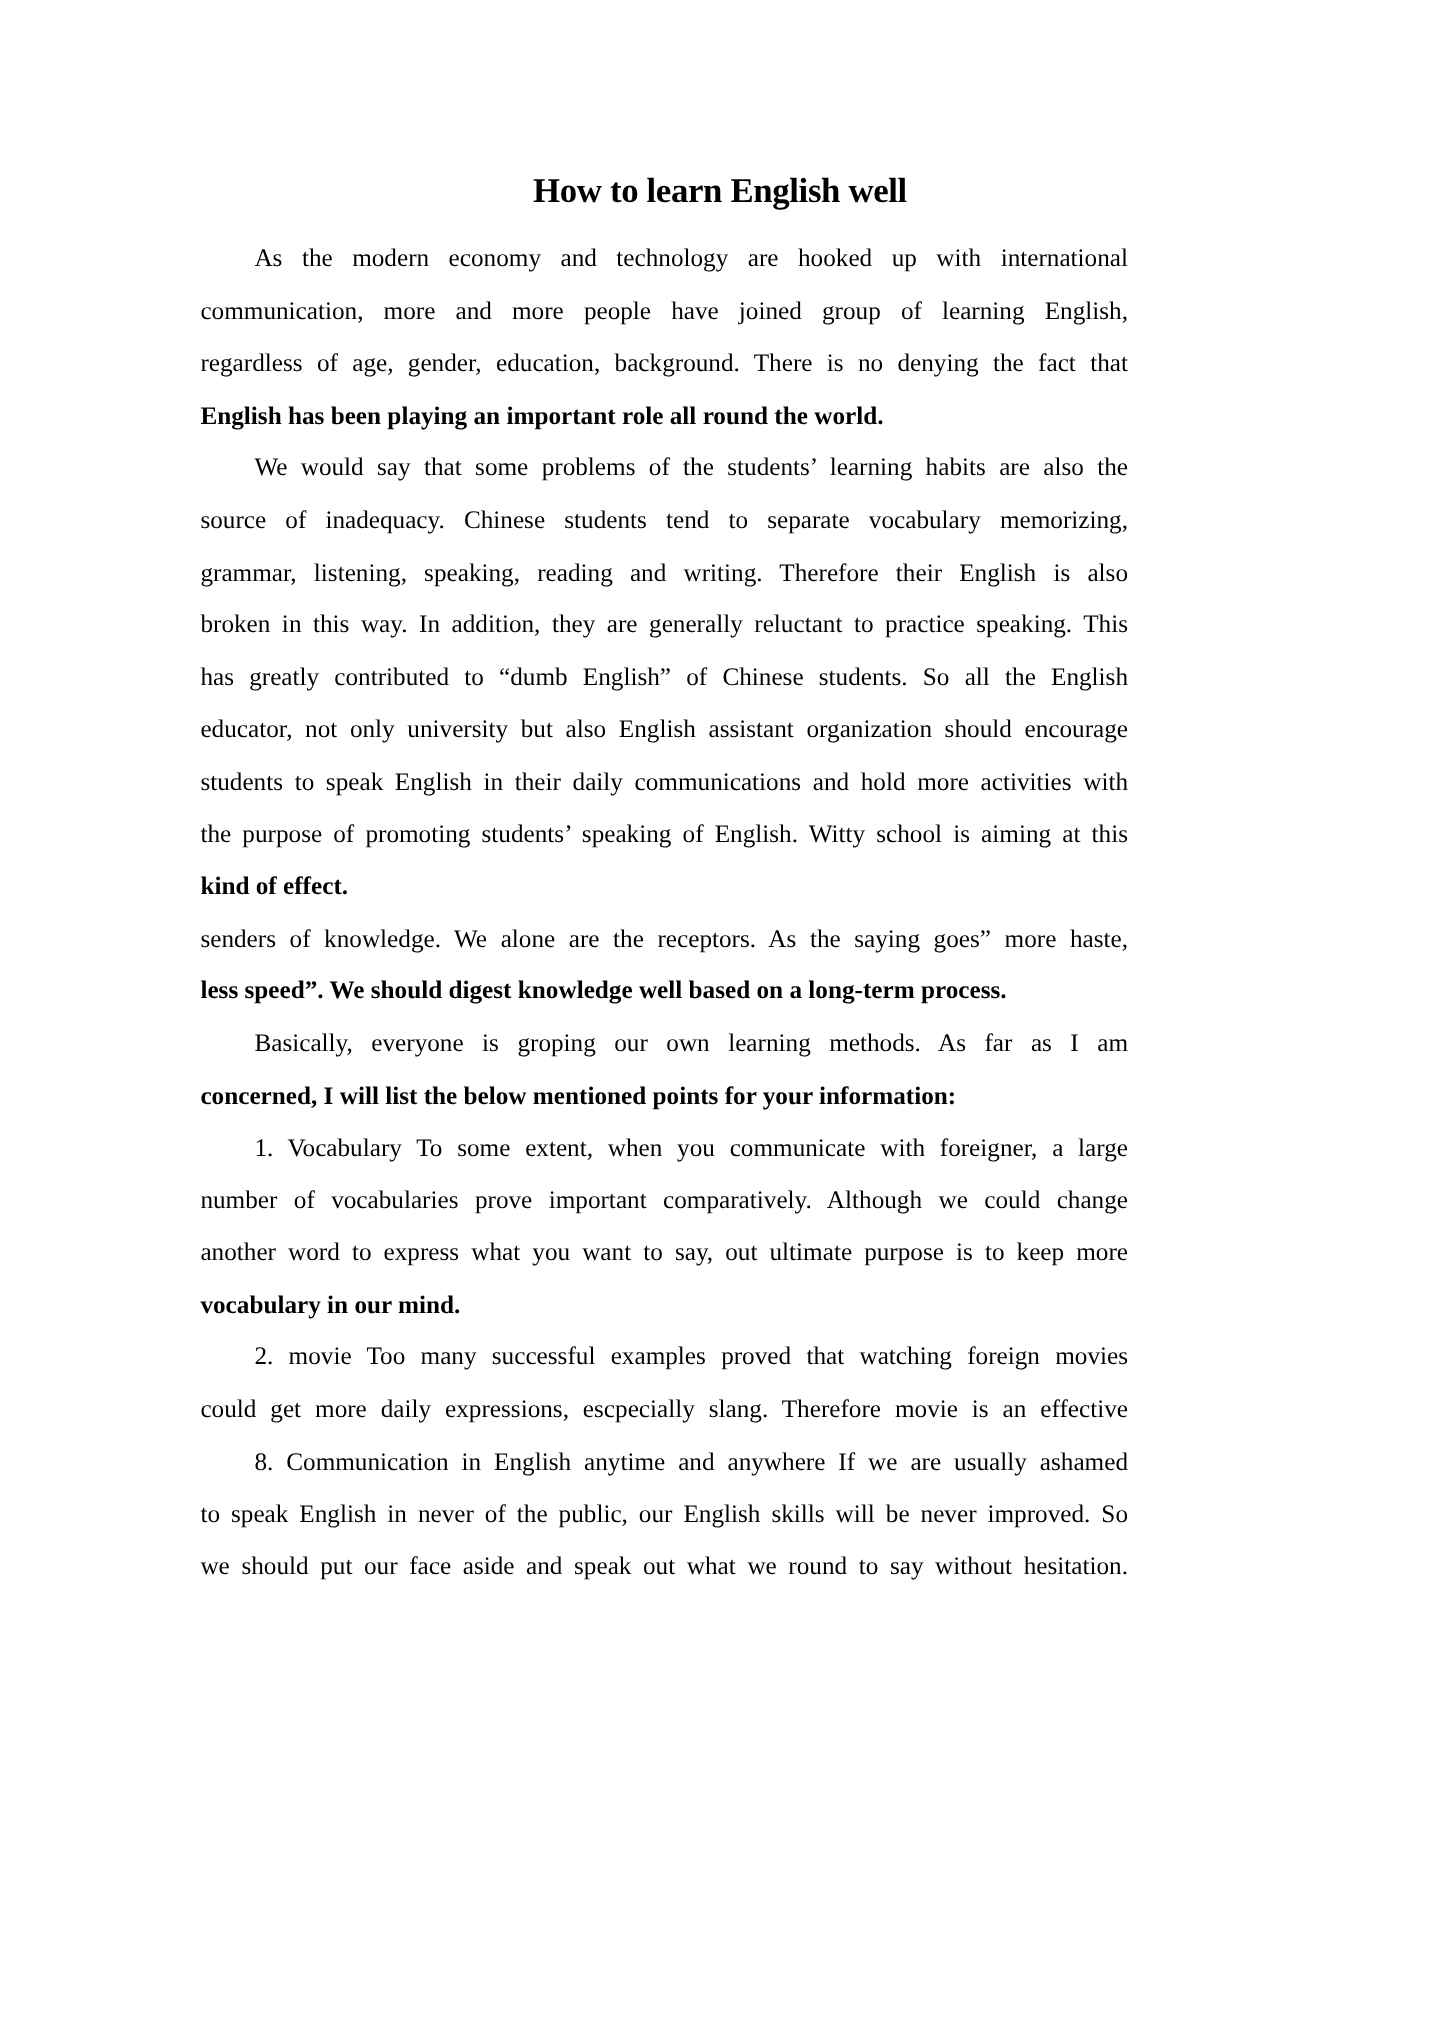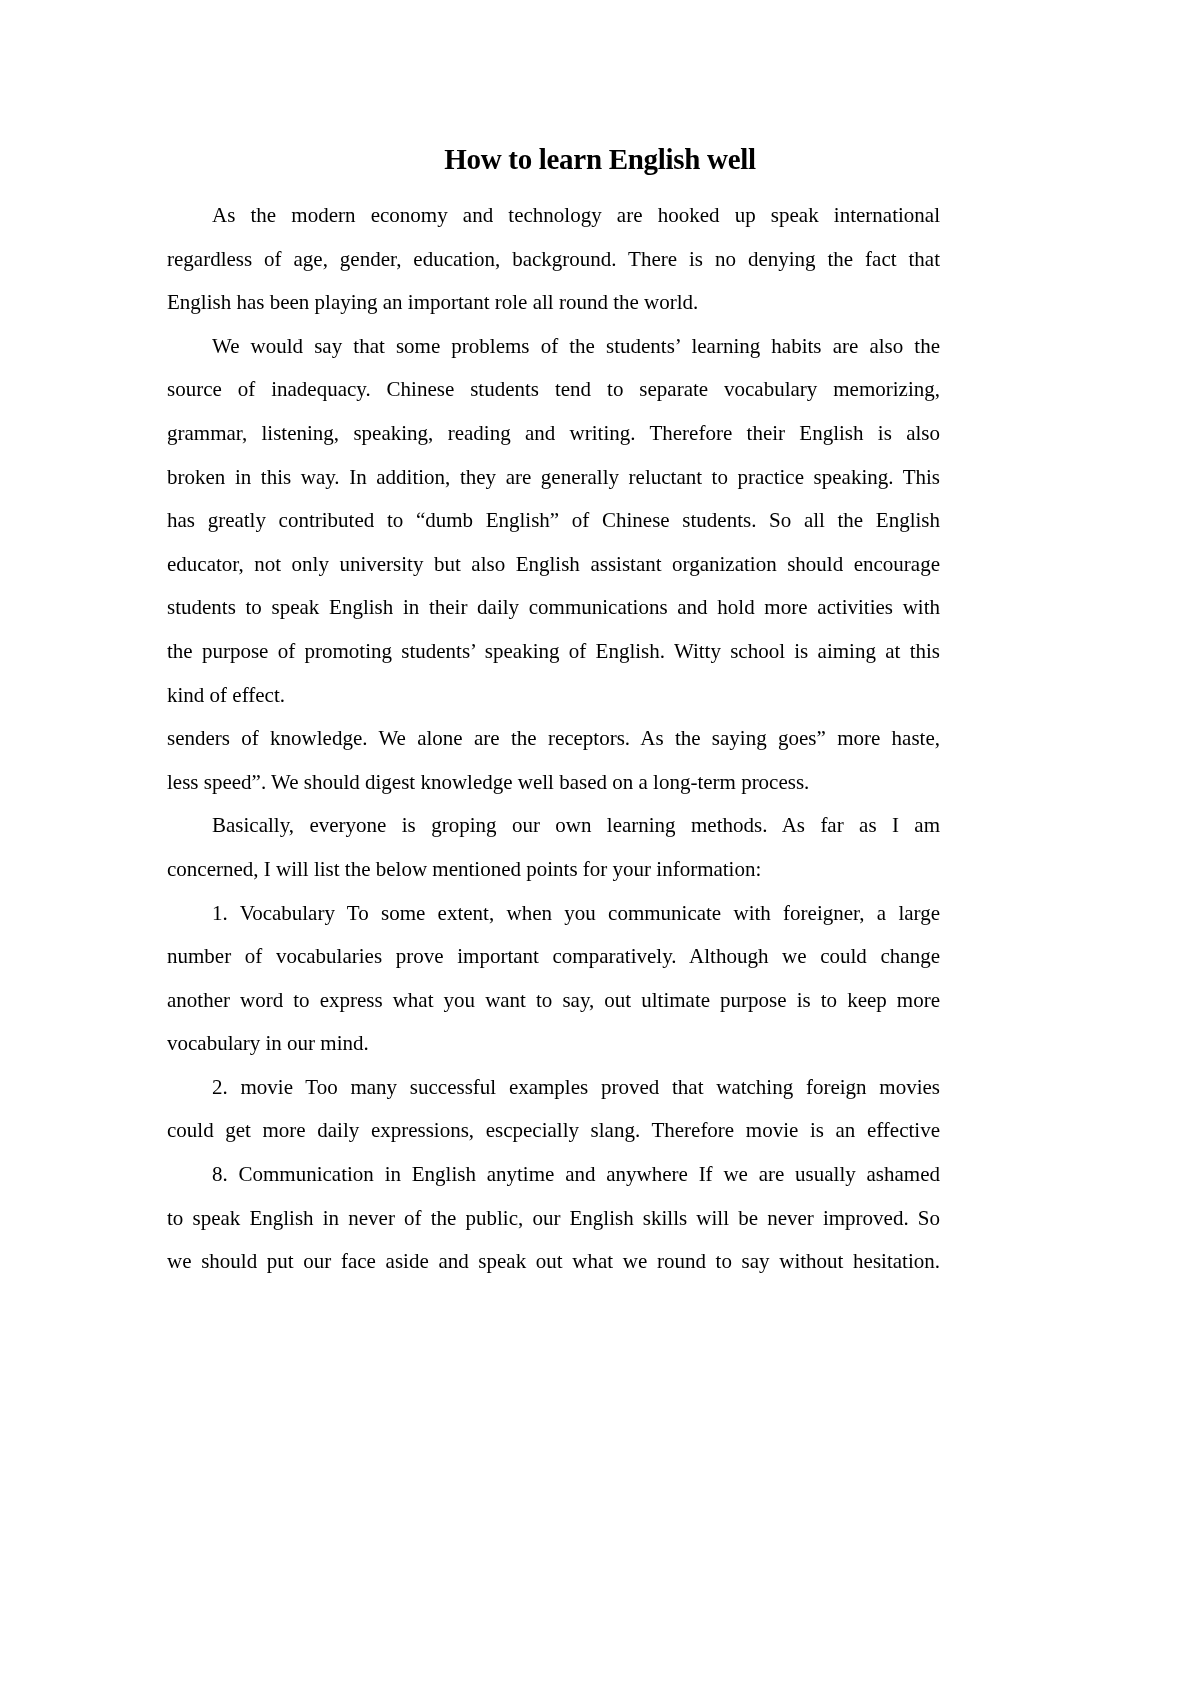--- a/index.html
+++ b/index.html
@@ -15,35 +15,38 @@
   .body {
     position: absolute; left: 167px; top: 197px; width: 773px;
     font-family: "Liberation Serif", serif;
     font-size: 21px; color: #000;
   }
   .line {
     height: 43.6px; line-height: 36px;
     text-align: justify; text-align-last: justify;
     white-space: nowrap; overflow: visible;
   }
-  .line.last { text-align-last: left; }
+  .line.last { text-align-last: left; font-weight: bold; }
   .line.indent { padding-left: 45px; }
   .line span { display: block; text-align: justify; text-align-last: inherit; white-space: normal; }
 </style>
 </head>
 <body>
 
 <div class="page">
   <div class="title">How to learn English well</div>
 
   <div class="body">
 
     <div>
       <div class="line indent">
-          <span>As the modern economy and technology are hooked up speak international</span>
+          <span>As the modern economy and technology are hooked up with international</span>
+        </div>
+      <div class="line">
+          <span>communication, more and more people have joined group of learning English,</span>
         </div>
       <div class="line">
           <span>regardless of age, gender, education, background. There is no denying the fact that</span>
         </div>
       <div class="line last">
           <span>English has been playing an important role all round the world.</span>
         </div>
     </div>
 
     <div>

